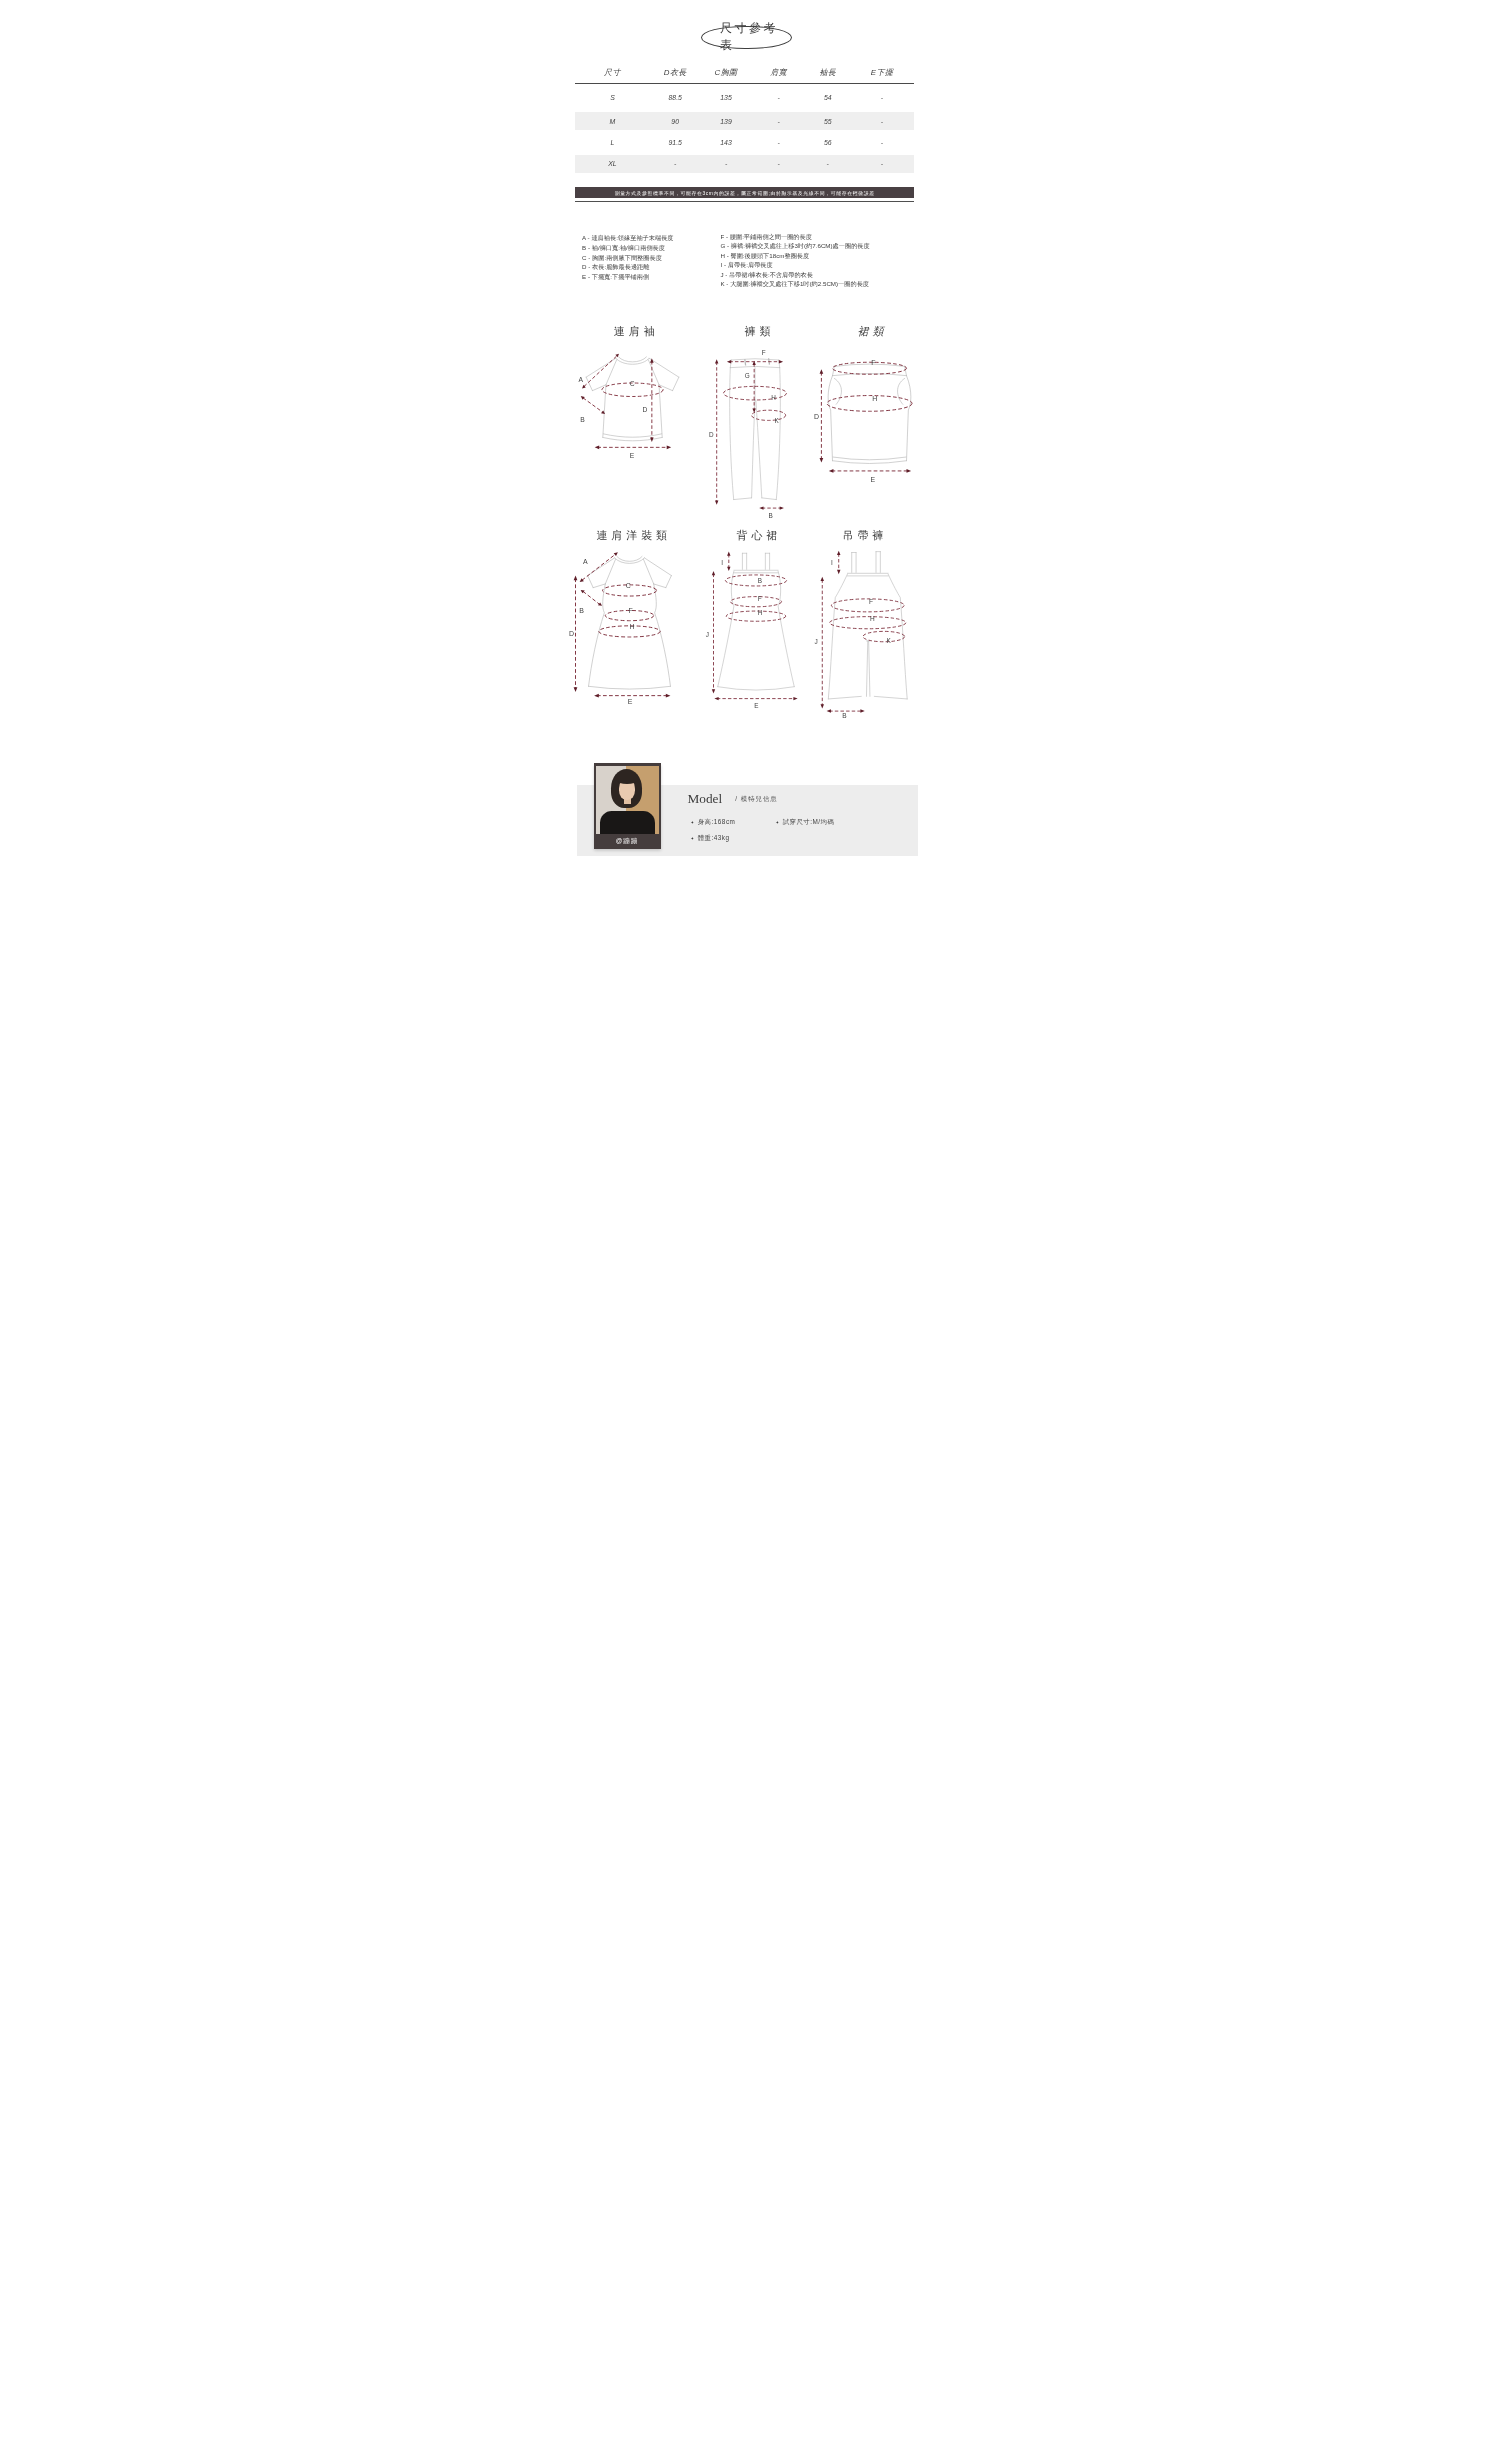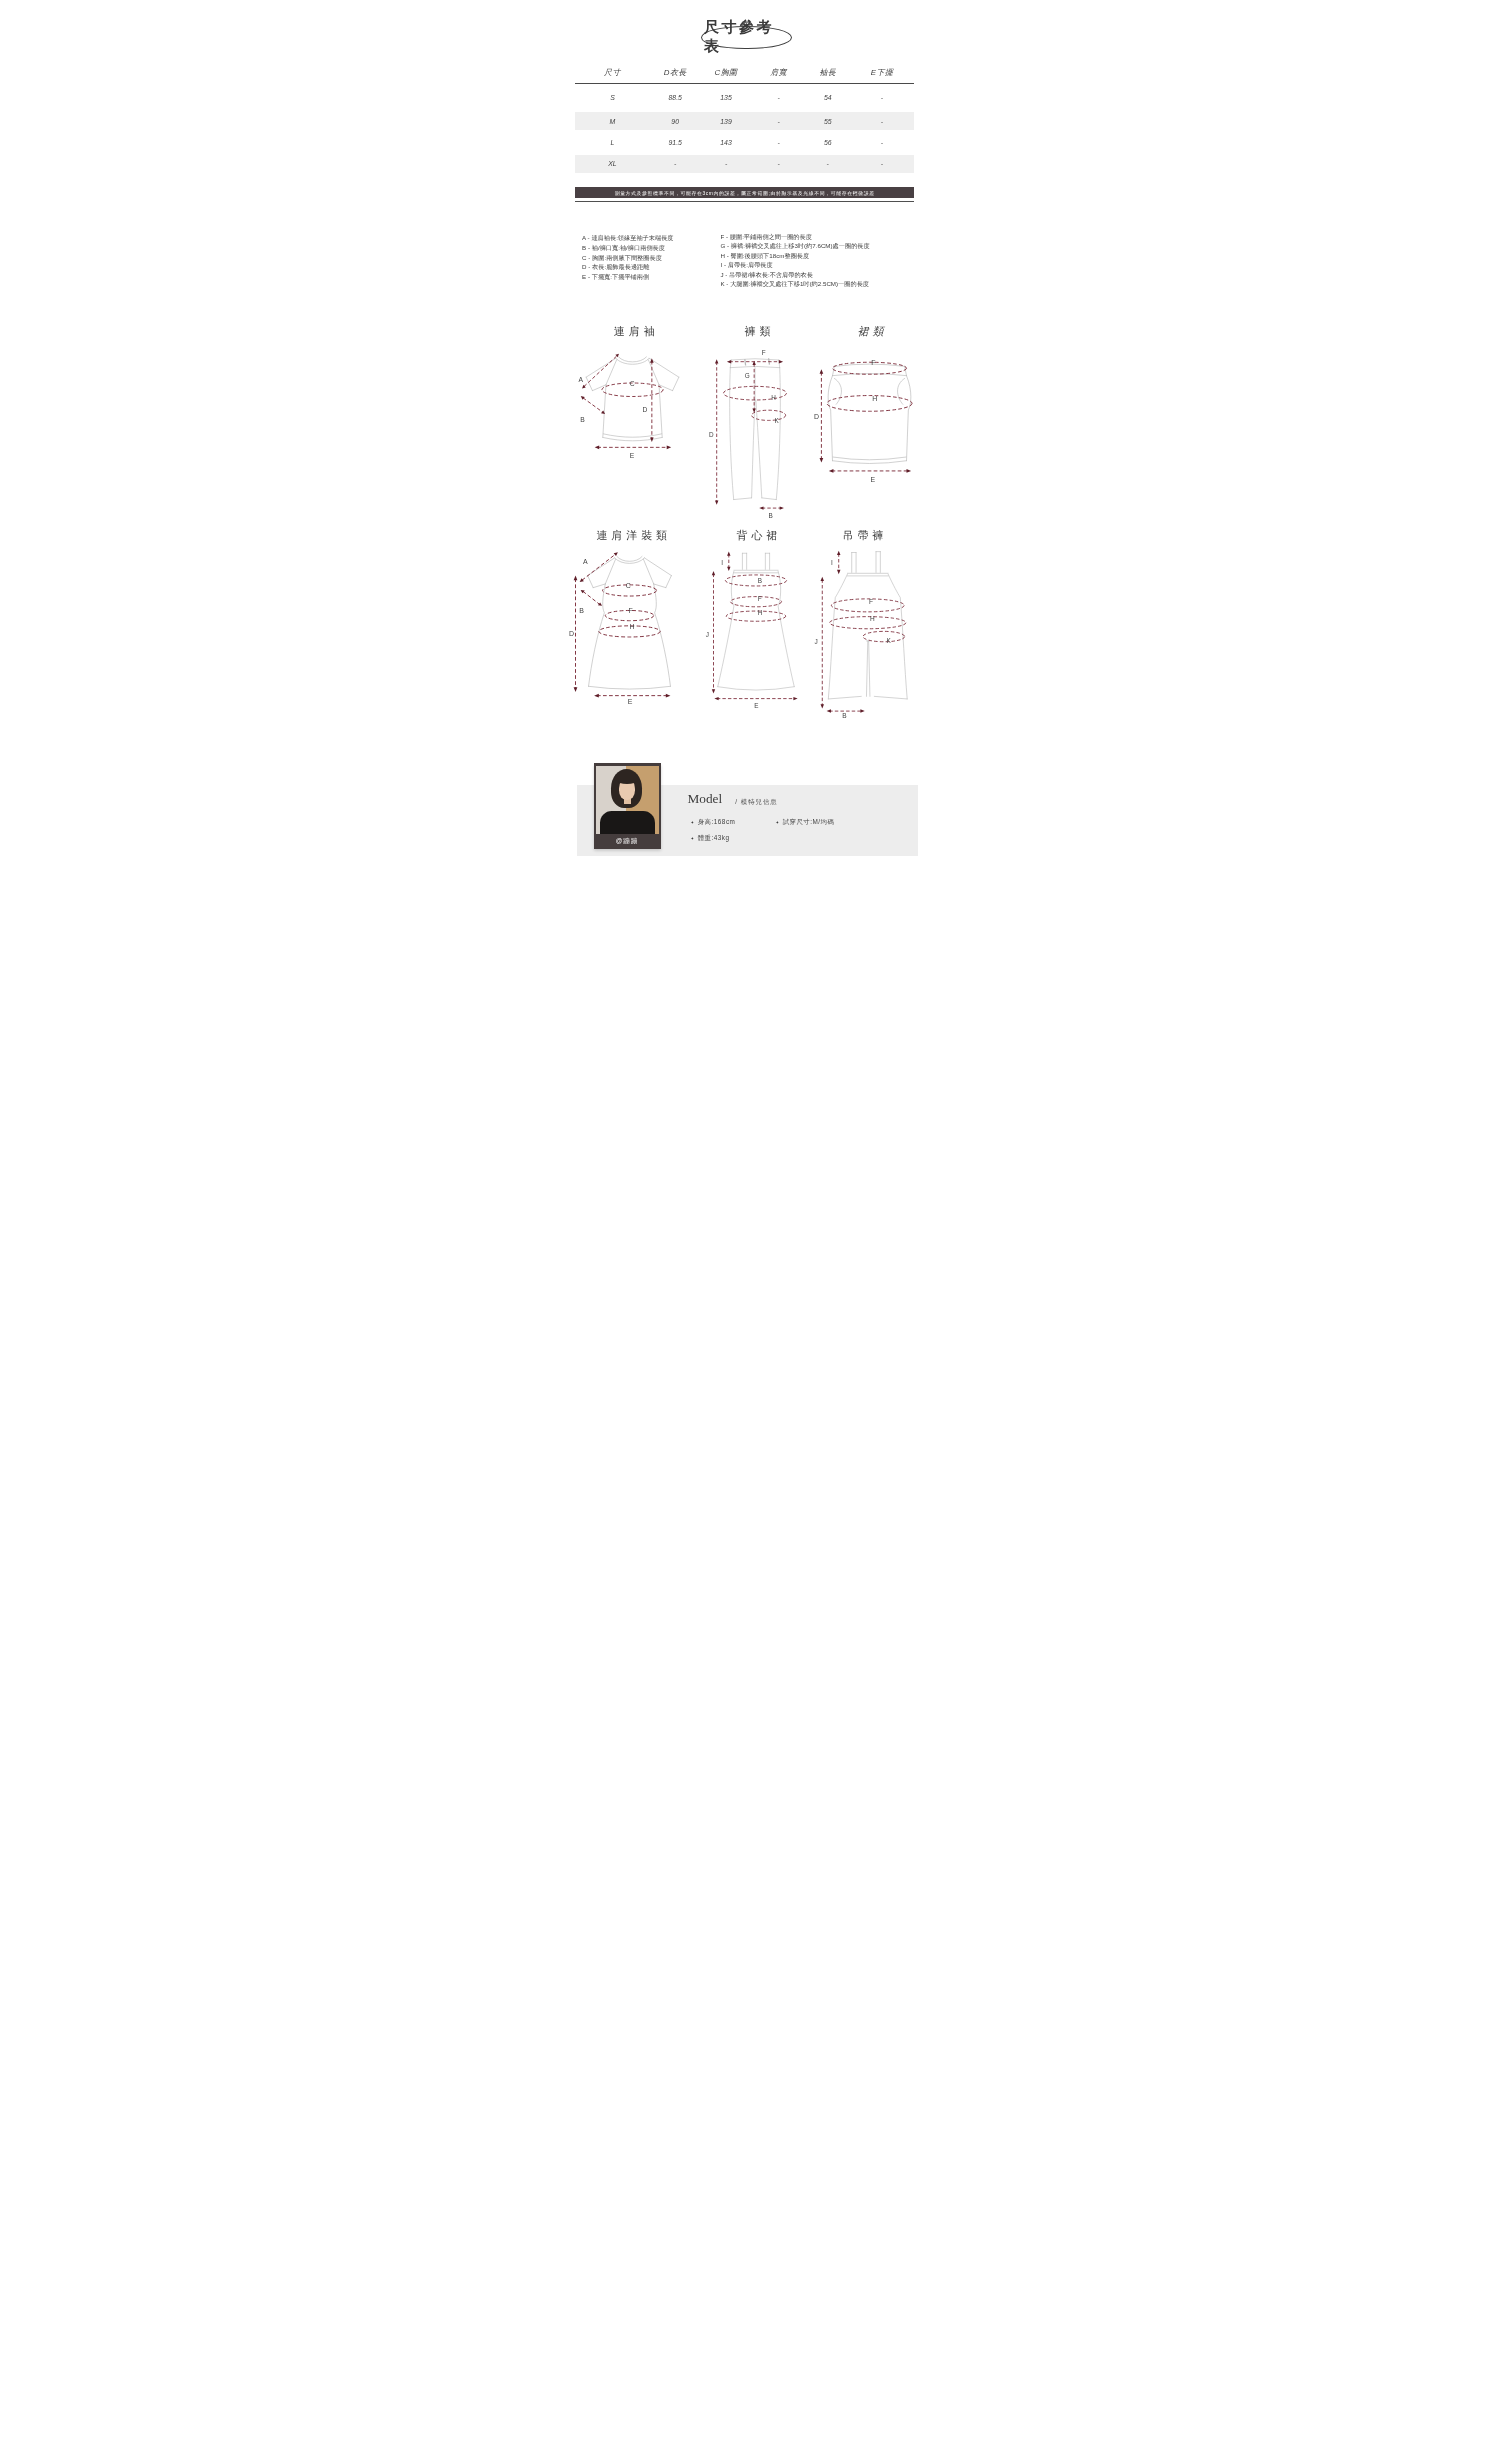--- a/index.html
+++ b/index.html
@@ -1,21 +1,21 @@
 <!DOCTYPE html>
 <html style="font-size:7.9px"><head>
 <meta charset="utf-8">
 <style>
   html,body{margin:0;padding:0;background:#fff;}
   .page{position:relative;width:372px;height:884px;margin:0 auto;background:#fff;
         font-family:"Liberation Sans","DejaVu Sans",sans-serif;color:#3f3f3f;overflow:hidden;}
   
   .title-oval{position:absolute;left:142px;top:25.6px;width:89px;height:21.7px;
     border:1px solid #3d3d3d;border-radius:50%;display:flex;align-items:center;justify-content:center;}
-  .title-oval span{font-size:15px;letter-spacing:2.5px;padding-left:2.5px;color:#3a3a3a;font-weight:700;}
+  .title-oval span{font-size:12px;letter-spacing:2.5px;padding-left:2.5px;color:#3a3a3a;font-weight:400;margin-left:16px;}
   
   .size-table{position:absolute;left:16.7px;top:63px;width:339px;font-style:italic;}
   .trow{display:grid;grid-template-columns:22% 15% 15% 16% 13% 19%;align-items:center;}
   .trow .c{text-align:center;font-size:6.9px;color:#3f3f3f;}
   .thead{height:19.7px;border-bottom:1px solid #4a4a4a;}
   .thead .c{font-size:7.9px;font-weight:500;letter-spacing:0.5px;color:#3b3b3b;}
   .r0{height:28.6px;} .r1{height:17.7px;background:#efefef;} .r2{height:24.6px;} .r3{height:18px;background:#efefef;}
   .size-col{font-size:7.4px;font-weight:500;}
   
   .disclaimer{position:absolute;left:16.7px;top:187px;width:339px;height:11.3px;background:#494043;
@@ -38,21 +38,21 @@
   .photo-card{position:absolute;left:35px;top:763px;width:67px;height:86px;background:#453d3d;
     box-shadow:0 1.5px 3px rgba(0,0,0,.18);padding:0;}
   .photo{position:absolute;left:2.5px;top:2.5px;width:63px;height:68px;overflow:hidden;
     background:linear-gradient(90deg,#d8d2cb 0 47%,#c59f6e 47% 100%);}
   .hair{position:absolute;left:14.8px;top:3.9px;width:31.5px;height:39px;background:#2d2521;border-radius:50% 50% 42% 42%;}
   .face{position:absolute;left:22.7px;top:12.8px;width:16.7px;height:21.7px;background:#e9cab0;border-radius:48% 48% 45% 45%;}
   .bangs{position:absolute;left:21px;top:10.8px;width:19.7px;height:7.4px;background:#2d2521;border-radius:0 0 55% 55%;}
   .neck{position:absolute;left:27.6px;top:33px;width:7.4px;height:5.9px;background:#e0bfa2;}
   .torso{position:absolute;left:3.9px;bottom:0;width:55px;height:22.7px;background:#191716;border-radius:11.8px 11.8px 0 0;}
   .caption{position:absolute;left:0;bottom:3px;width:100%;text-align:center;color:#fff;font-size:6.4px;letter-spacing:1px;}
-  .model-heading{position:absolute;left:129px;top:791px;display:flex;align-items:flex-end;gap:13px;}
+  .model-heading{position:absolute;left:129px;top:791px;display:flex;align-items:center;gap:13px;}
   .model-heading .en{font-family:"Liberation Serif","DejaVu Serif",serif;font-size:13.3px;color:#3d3d3d;}
   .model-heading .zh{font-size:6.4px;letter-spacing:1px;color:#4a4a4a;}
   .stat{position:absolute;font-size:6.4px;letter-spacing:0.5px;color:#3e3e3e;}
   .stat .star{font-size:4.4px;margin-right:3px;vertical-align:0.5px;}
   .stat-height{left:132px;top:818px;} .stat-fit{left:217px;top:818px;} .stat-weight{left:132px;top:834px;}
 </style>
 </head>
 <body>
 
 <div class="page">

